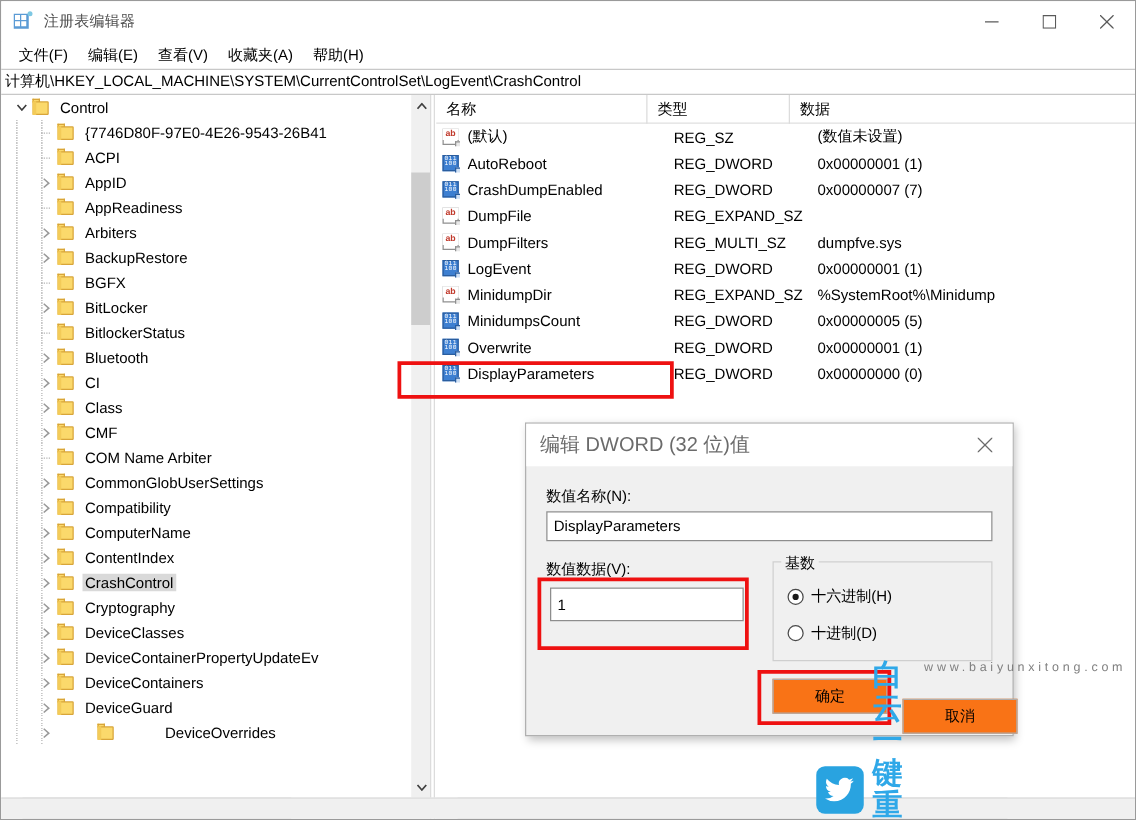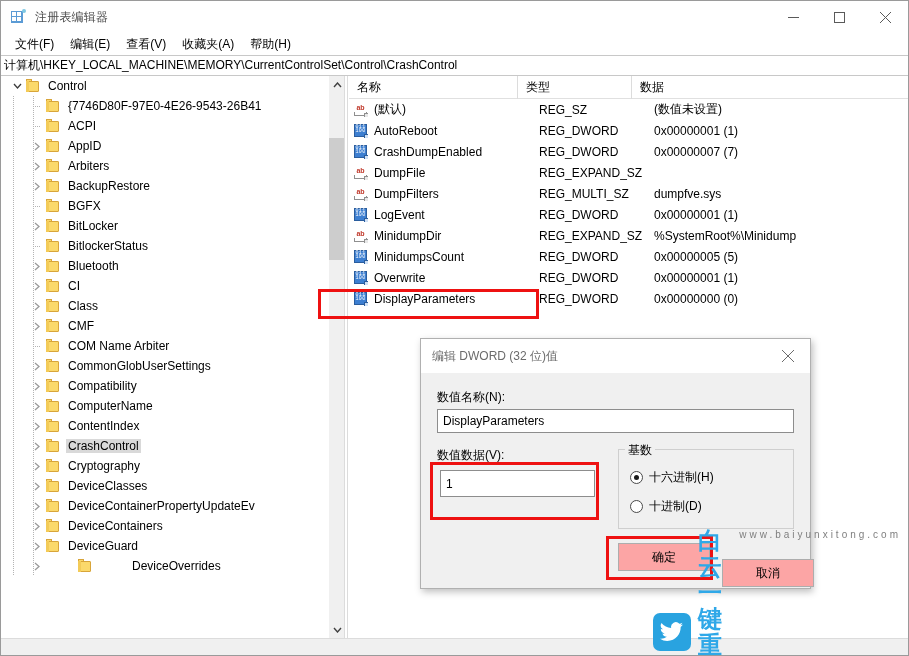--- a/index.html
+++ b/index.html
@@ -203,21 +203,21 @@
   .dialog {
     position: absolute; left: 419px; top: 337px; width: 391px; height: 251px;
     background: #f0f0f0; border: 1px solid #b0b0b0;
     box-shadow: 2px 3px 7px rgba(0,0,0,.25);
   }
   .dlg-title {
     position: absolute; left: 0; top: 0; width: 389px; height: 34px;
     background: #ffffff; display: flex; align-items: center;
   }
   .dlg-title .t {
-    font-size: 12px; color: #6b6b6b; padding-left: 11px;
+    font-size: 16px; color: #6b6b6b; padding-left: 11px;
   }
   .dlg-close {
     position: absolute; right: 0; top: 0; width: 44px; height: 34px;
     display: flex; align-items: center; justify-content: center; color: #6b6b6b;
   }
   .dlg-body { position: absolute; left: 0; top: 34px; width: 389px; height: 215px; }
   .lbl {
     position: absolute; font-size: 12px; color: #000; white-space: nowrap;
   }
   .textbox {
@@ -238,21 +238,21 @@
   }
   .radio {
     width: 13px; height: 13px; border: 1px solid #4a4a4a; border-radius: 50%;
     margin-right: 6px; flex: none; position: relative; background: #fff;
   }
   .radio.on::after {
     content: ""; position: absolute; left: 3px; top: 3px;
     width: 5px; height: 5px; border-radius: 50%; background: #1a1a1a;
   }
   .btn {
-    position: absolute; background: #fca5a5; border: 1px solid #adadad;
+    position: absolute; background: #f97316; border: 1px solid #adadad;
     font-size: 12px; color: #000; display: flex; align-items: center; justify-content: center;
   }
 
   
   .watermark {
     position: absolute; left: 652px; top: 610px; width: 248px; height: 42px;
     display: flex; align-items: center;
   }
   .wm-badge {
     width: 38px; height: 38px; background: #29a3e0; border-radius: 7px;
@@ -309,21 +309,21 @@
 
   <div class="menubar">
     <div class="menuitem">文件(F)</div>
     <div class="menuitem">编辑(E)</div>
     <div class="menuitem">查看(V)</div>
     <div class="menuitem">收藏夹(A)</div>
     <div class="menuitem">帮助(H)</div>
   </div>
 
   <div class="addressbar">
-    <span class="path">计算机\HKEY_LOCAL_MACHINE\MEMORY\CurrentControlSet\Control\CrashControl</span>
+    <span class="path">计算机\HKEY_LOCAL_MACHINE\SYSTEM\CurrentControlSet\LogEvent\CrashControl</span>
   </div>
 
   <div class="content">
 
     <div class="treepane">
       <div class="tree-scrollarea" id="tree-host">
           <div class="tnode" style="padding-left: 8px;">
             <span class="twist">
               <svg width="9" height="6" viewBox="0 0 9 6">
                 <polyline points="1,1 4.5,5 8,1" fill="none" stroke="#3c3c3c" stroke-width="1.3"></polyline>
@@ -373,20 +373,35 @@
               <svg width="6" height="9" viewBox="0 0 6 9">
                 <polyline points="1,1 5,4.5 1,8" fill="none" stroke="#9a9a9a" stroke-width="1.3"></polyline>
               </svg>
             </span>
             <span class="folder">
               <span class="ftab"></span>
               <span class="fbody"></span>
               <span class="fshade"></span>
             </span>
             <span class="tlabel">AppID</span>
+          </div>
+          <div class="tnode" style="padding-left: 28px;">
+            <div class="guide" style="left: 12px;"></div>
+            <div class="guide" style="left: 32px;"></div>
+            <span class="twist">
+              <svg width="10" height="3" viewBox="0 0 10 3">
+                <line x1="1" y1="1.5" x2="9" y2="1.5" stroke="#b4b4b4" stroke-width="1" stroke-dasharray="1 1"></line>
+              </svg>
+            </span>
+            <span class="folder">
+              <span class="ftab"></span>
+              <span class="fbody"></span>
+              <span class="fshade"></span>
+            </span>
+            <span class="tlabel">AppReadiness</span>
           </div>
           <div class="tnode" style="padding-left: 28px;">
             <div class="guide" style="left: 12px;"></div>
             <div class="guide" style="left: 32px;"></div>
             <span class="twist">
               <svg width="6" height="9" viewBox="0 0 6 9">
                 <polyline points="1,1 5,4.5 1,8" fill="none" stroke="#9a9a9a" stroke-width="1.3"></polyline>
               </svg>
             </span>
             <span class="folder">

